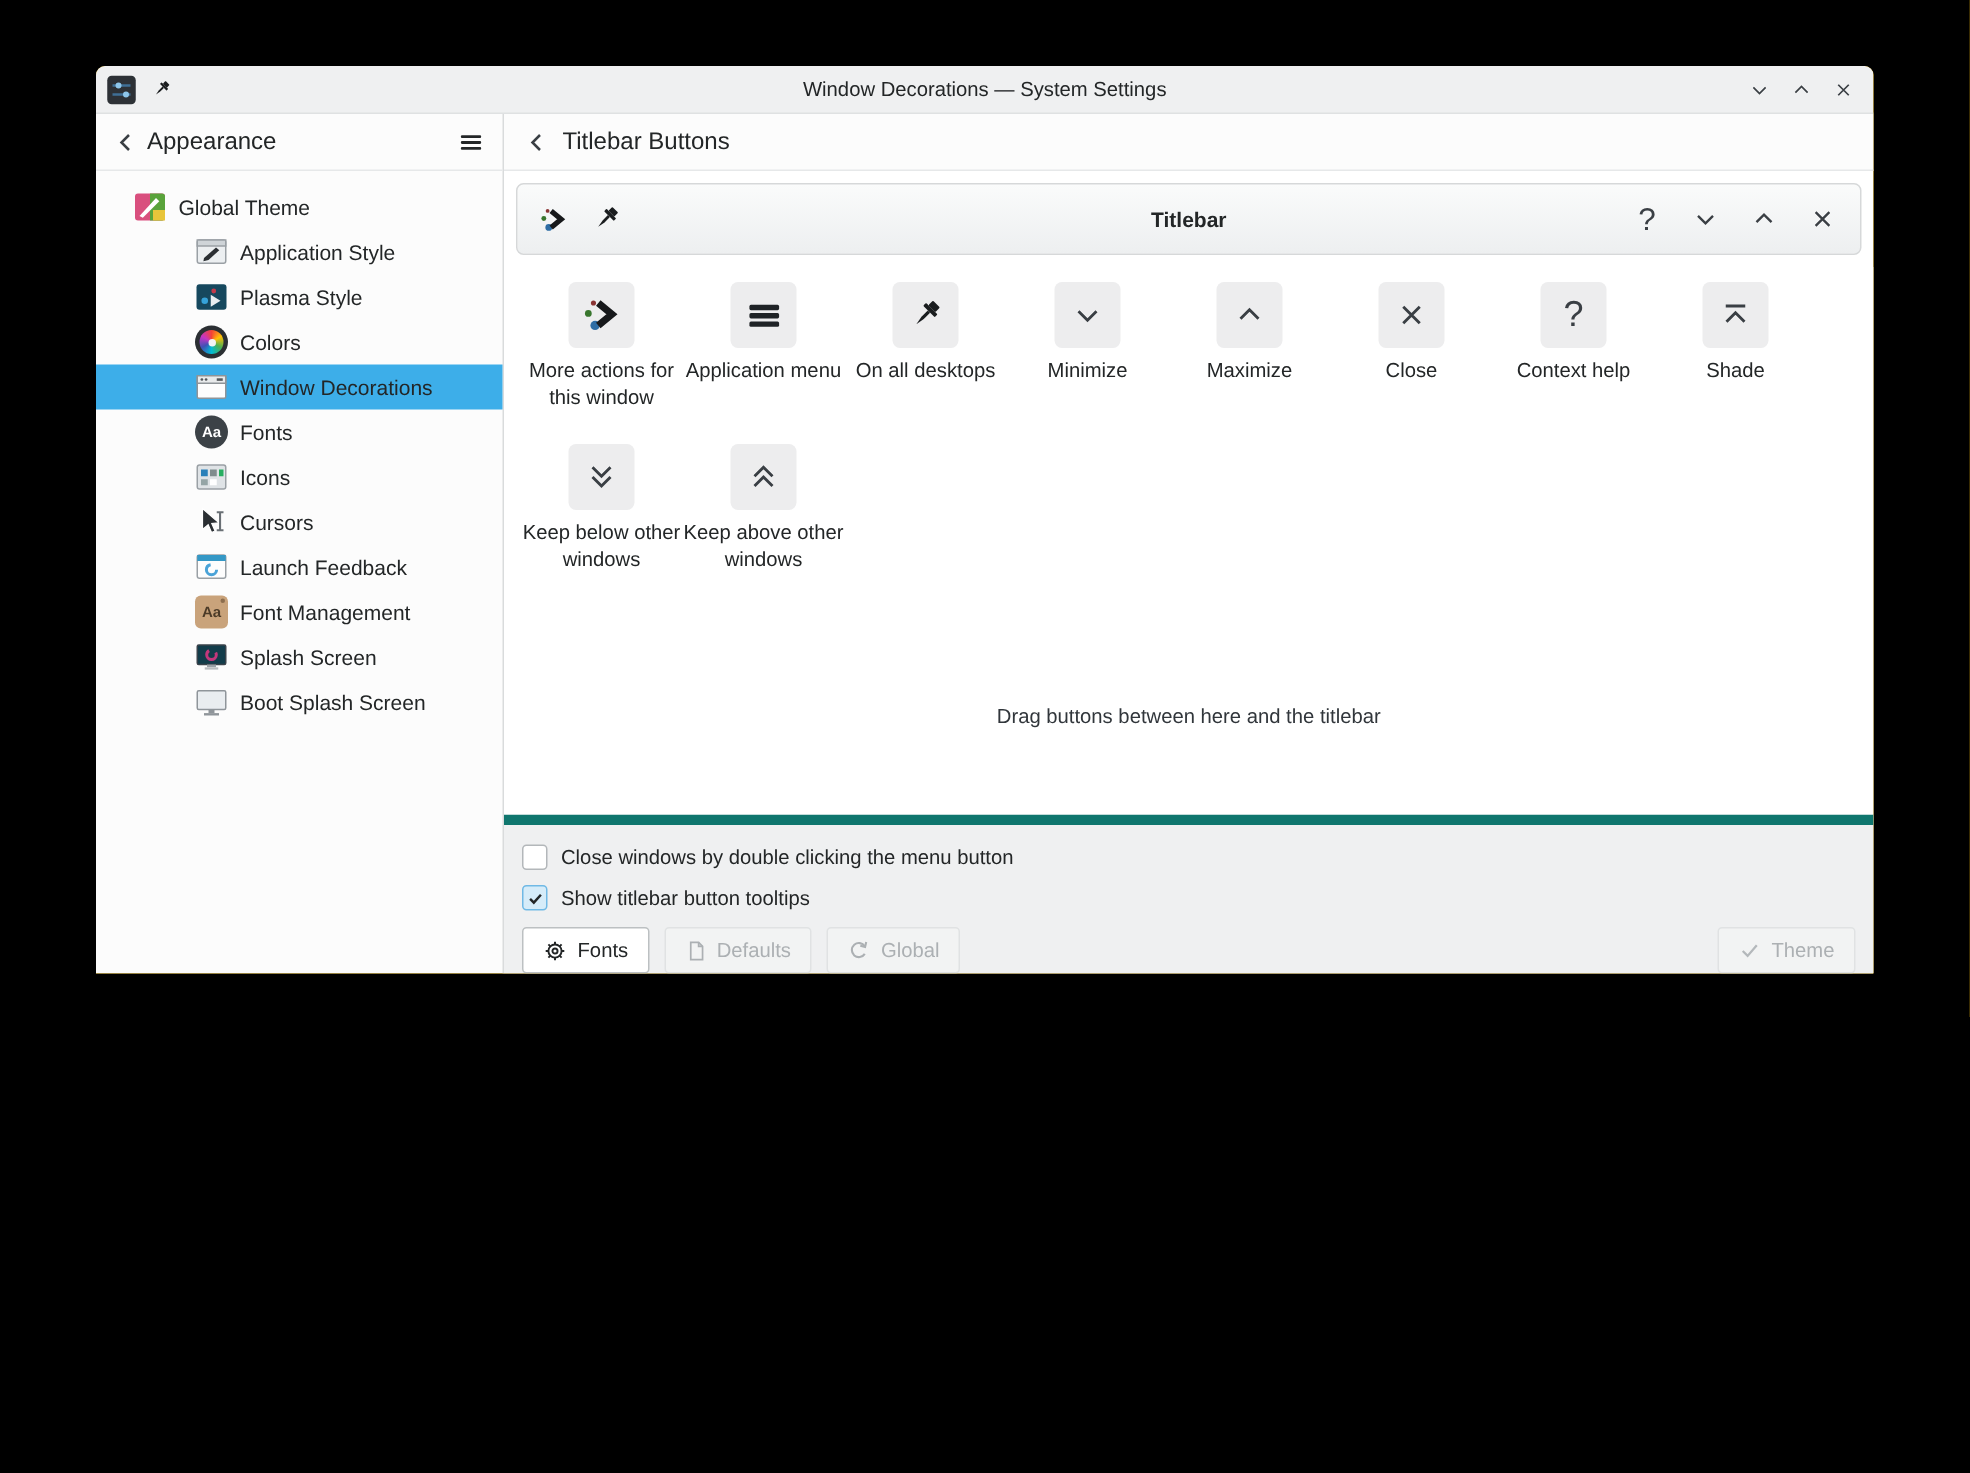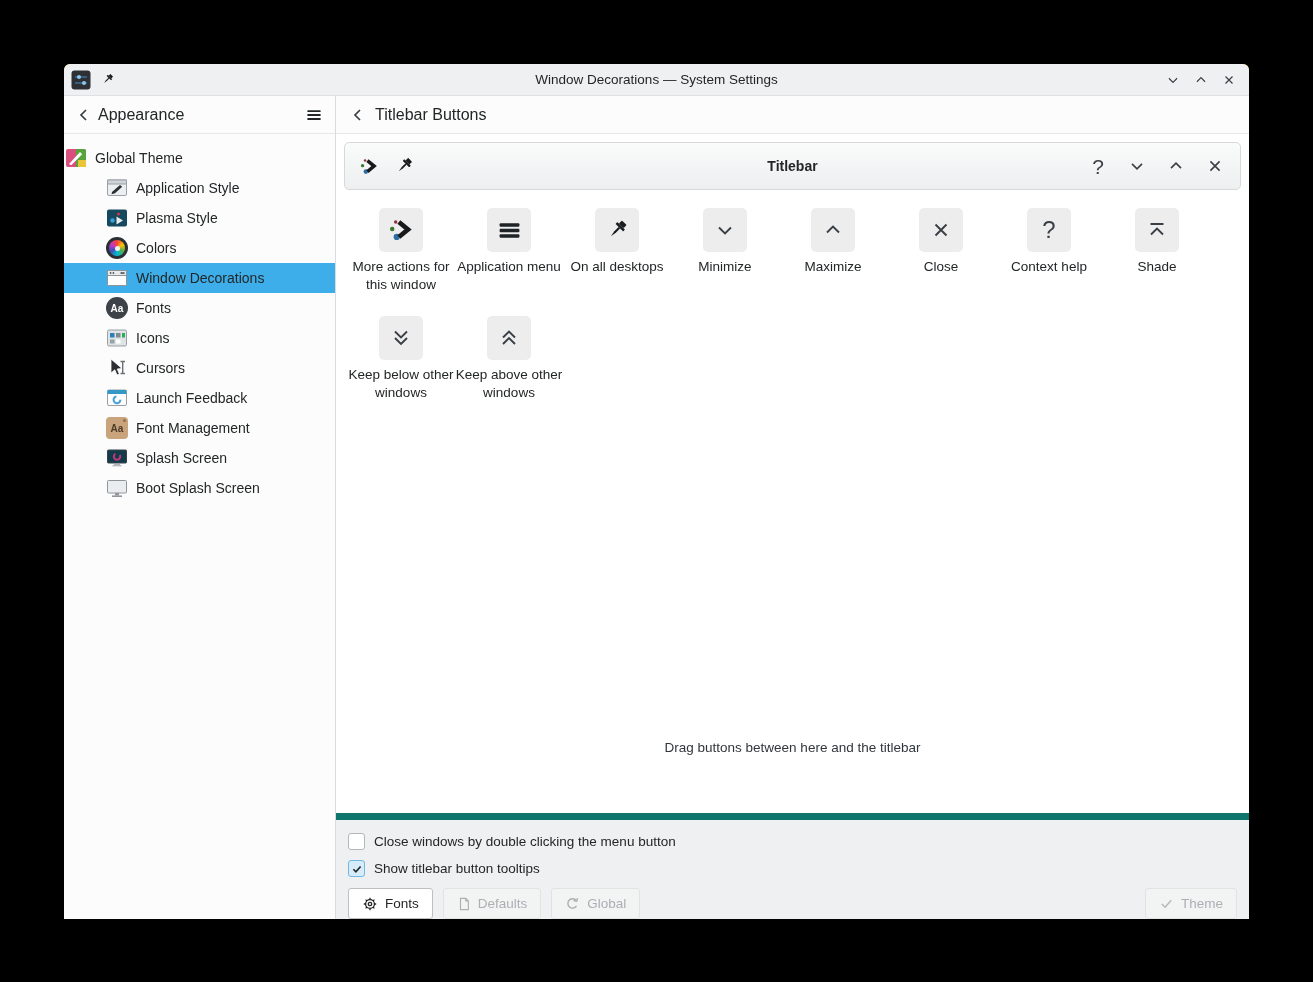--- a/index.html
+++ b/index.html
@@ -1,37 +1,37 @@
 <!DOCTYPE html>
 <html><head>
 <meta charset="utf-8">
 <style>
   html,body{margin:0;padding:0;background:#000;width:1313px;height:982px;overflow:hidden;
     font-family:"Liberation Sans","DejaVu Sans",sans-serif;-webkit-font-smoothing:antialiased;}
   *{box-sizing:border-box;}
-  .window{position:absolute;left:64px;top:64px;width:1185px;height:855px;background:#eab308;
+  .window{position:absolute;left:64px;top:44px;width:1185px;height:605px;background:#eab308;
     border-radius:6px 6px 0 0;overflow:hidden;display:flex;flex-direction:column;}
   
   .titlebar{height:32px;background:#eff0f1;border-bottom:1px solid #dfe1e2;position:relative;
     display:flex;align-items:center;flex:0 0 auto;}
   .tb-left{display:flex;align-items:center;gap:9px;padding-left:7px;}
   .tb-title{position:absolute;left:0;right:0;text-align:center;font-size:13.5px;color:#232627;}
   .tb-controls{position:absolute;right:12px;top:0;height:32px;display:flex;align-items:center;gap:12px;}
   .ctl{width:16px;height:16px;display:flex;align-items:center;justify-content:center;cursor:pointer;}
   
   .wbody{flex:1;display:flex;min-height:0;}
   .sidebar{width:272px;flex:0 0 272px;background:#fcfcfc;border-right:1px solid #d9dbdc;
     display:flex;flex-direction:column;}
   .sHeader{height:38px;border-bottom:1px solid #e6e8e9;display:flex;align-items:center;padding:0 12px;gap:6px;}
   .sHeaderTitle{flex:1;font-size:16px;color:#232627;}
   .sList{padding-top:9px;}
   .sItem{height:30px;display:flex;align-items:center;padding-left:1px;cursor:pointer;}
   .sItem.indent{padding-left:42px;}
   .sItem.selected{background:#3daee9;}
-  .sIcon{width:22px;height:22px;flex:0 0 22px;display:flex;align-items:center;justify-content:center;}
+  .sIcon{width:22px;height:22px;flex:0 0 22px;display:flex;align-items:center;justify-content:center;margin-left:24px;}
   .sLabel{margin-left:8px;font-size:14px;color:#232627;white-space:nowrap;}
   .circIcon{width:22px;height:22px;border-radius:50%;background:#3c4247;color:#fff;font-size:10px;
     font-weight:700;display:flex;align-items:center;justify-content:center;}
   .fmIcon{width:22px;height:22px;border-radius:4px;background:#c9a37b;color:#4c3b28;font-size:10px;
     font-weight:700;display:flex;align-items:center;justify-content:center;position:relative;}
   .fmIcon i{position:absolute;top:2px;right:2px;width:3px;height:3px;border-radius:50%;background:#8d6e4e;}
   .colorWheel{width:22px;height:22px;border-radius:50%;background:#2b2f33;position:relative;display:block;}
   .colorWheel::before{content:"";position:absolute;inset:3px;border-radius:50%;
     background:conic-gradient(#f44336,#ffc107,#4caf50,#00bcd4,#3f51b5,#c535c5,#f44336);}
   .colorWheel::after{content:"";position:absolute;inset:8.5px;border-radius:50%;background:#f2f3f4;}

